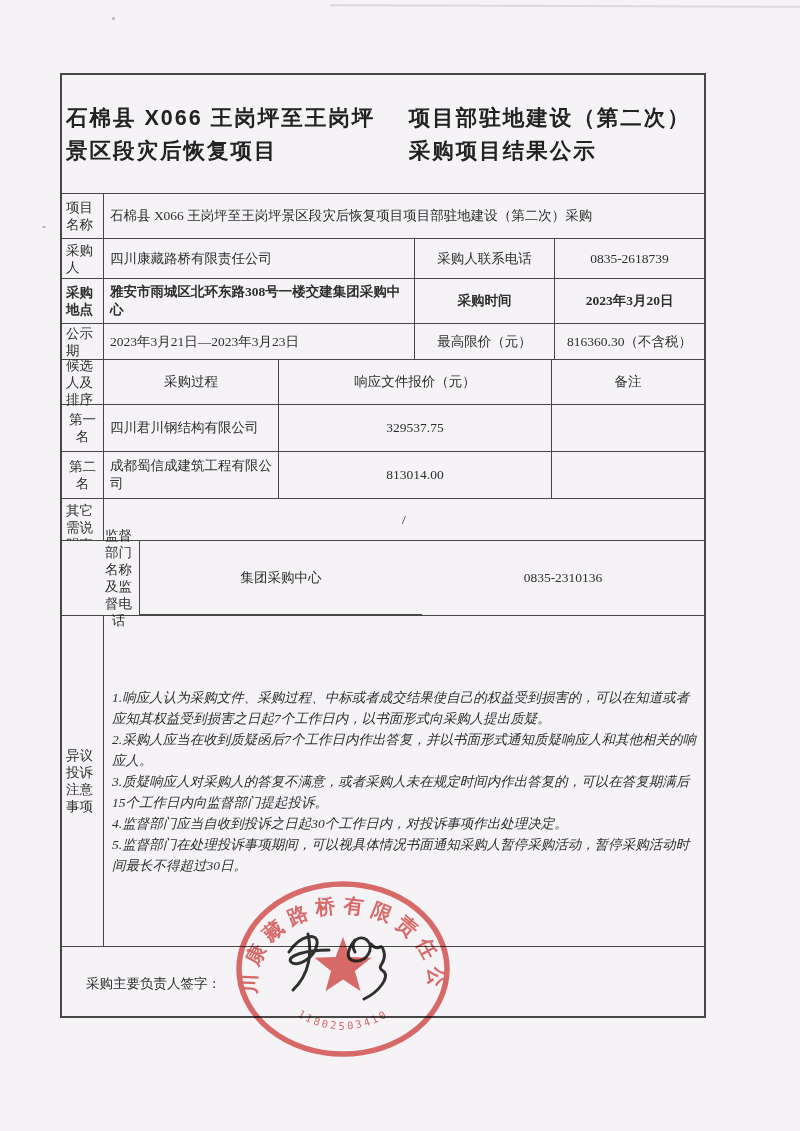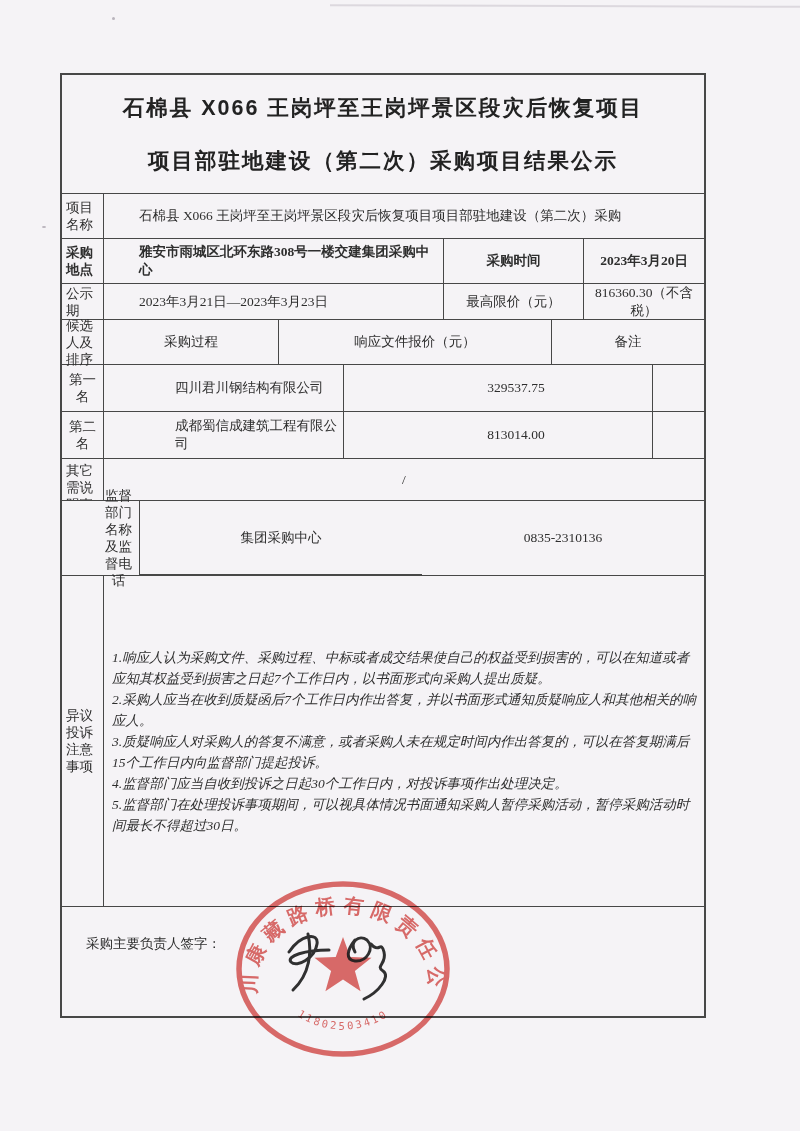--- a/index.html
+++ b/index.html
@@ -30,41 +30,41 @@
   .row{display:flex;border-bottom:1.5px solid var(--line);flex-shrink:0;}
   .row:last-child{border-bottom:none;}
   .cell{display:flex;align-items:center;padding:2px 4px;border-right:1.5px solid var(--line);}
   .cell:last-child{border-right:none;}
   .c1{width:42px;flex-shrink:0;line-height:17px;}
   .center{justify-content:center;text-align:center;}
   .left{justify-content:flex-start;text-align:left;}
   .grow{flex:1;}
   
   .title-row{height:119px;border-bottom:1.5px solid var(--line);}
-  .title-cell{flex:1;display:flex;flex-direction:column;justify-content:center;align-items:center;gap:20px;padding-top:4px;}
+  .title-cell{flex:1;display:flex;flex-direction:row;justify-content:center;align-items:center;gap:20px;padding-top:4px;}
   .title-line{
     font-family:"Liberation Sans","DejaVu Sans",sans-serif;
     font-weight:bold;font-size:21.5px;letter-spacing:2px;line-height:33px;color:#222;
   }
   
   .r-project{height:45px;}
   .r-purchaser{height:40px;}
   .r-location{height:45px;line-height:18px;font-weight:bold;}
   .r-publicity{height:36px;}
   .r-cand-header{height:45px;}
-  .r-cand{height:47px;gap:36px;}
+  .r-cand{height:47px;}
   .r-other{height:42px;}
   .r-supervision{height:75px;padding-left:36px;}
   .r-objection{height:331px;}
   .r-signature{height:73px;}
   .c2a{width:311px;flex-shrink:0;}
   .c3a{width:140px;flex-shrink:0;}
   .c2b{width:175px;flex-shrink:0;}
   .c3b{width:273px;flex-shrink:0;}
-  .val{padding-left:6px;margin-left:29px;}
+  .val{padding-left:6px;}
   .clip-label{align-items:flex-start;overflow:hidden;padding-top:3px;}
   .sup-stack{flex:1;display:flex;}
   .sup-stack .sub{flex:1;display:flex;align-items:center;justify-content:center;}
   .sup-stack .sub:first-child{border-bottom:1.5px solid var(--line);}
   .sup-label{justify-content:center;text-align:center;}
   .objection-body{
     flex:1;display:flex;flex-direction:column;justify-content:center;
     padding:4px 8px;line-height:21px;text-align:left;font-style:italic;
   }
   .sig-cell{flex:1;display:flex;align-items:center;padding-left:24px;border-right:none;}
@@ -88,20 +88,26 @@
       <div class="title-line">石棉县 X066 王岗坪至王岗坪景区段灾后恢复项目</div>
       <div class="title-line">项目部驻地建设（第二次）采购项目结果公示</div>
     </div>
   </div>
 
   <div class="row r-project">
     <div class="cell c1 left">项目名称</div>
     <div class="cell grow left val">石棉县 X066 王岗坪至王岗坪景区段灾后恢复项目项目部驻地建设（第二次）采购</div>
   </div>
 
+  <div class="row r-purchaser">
+    <div class="cell c1 left">采购人</div>
+    <div class="cell c2a left val">四川康藏路桥有限责任公司</div>
+    <div class="cell c3a center">采购人联系电话</div>
+    <div class="cell grow center">0835-2618739</div>
+  </div>
 
   <div class="row r-location">
     <div class="cell c1 left">采购地点</div>
     <div class="cell c2a left val">雅安市雨城区北环东路308号一楼交建集团采购中心</div>
     <div class="cell c3a center">采购时间</div>
     <div class="cell grow center">2023年3月20日</div>
   </div>
 
   <div class="row r-publicity">
     <div class="cell c1 left">公示期</div>

